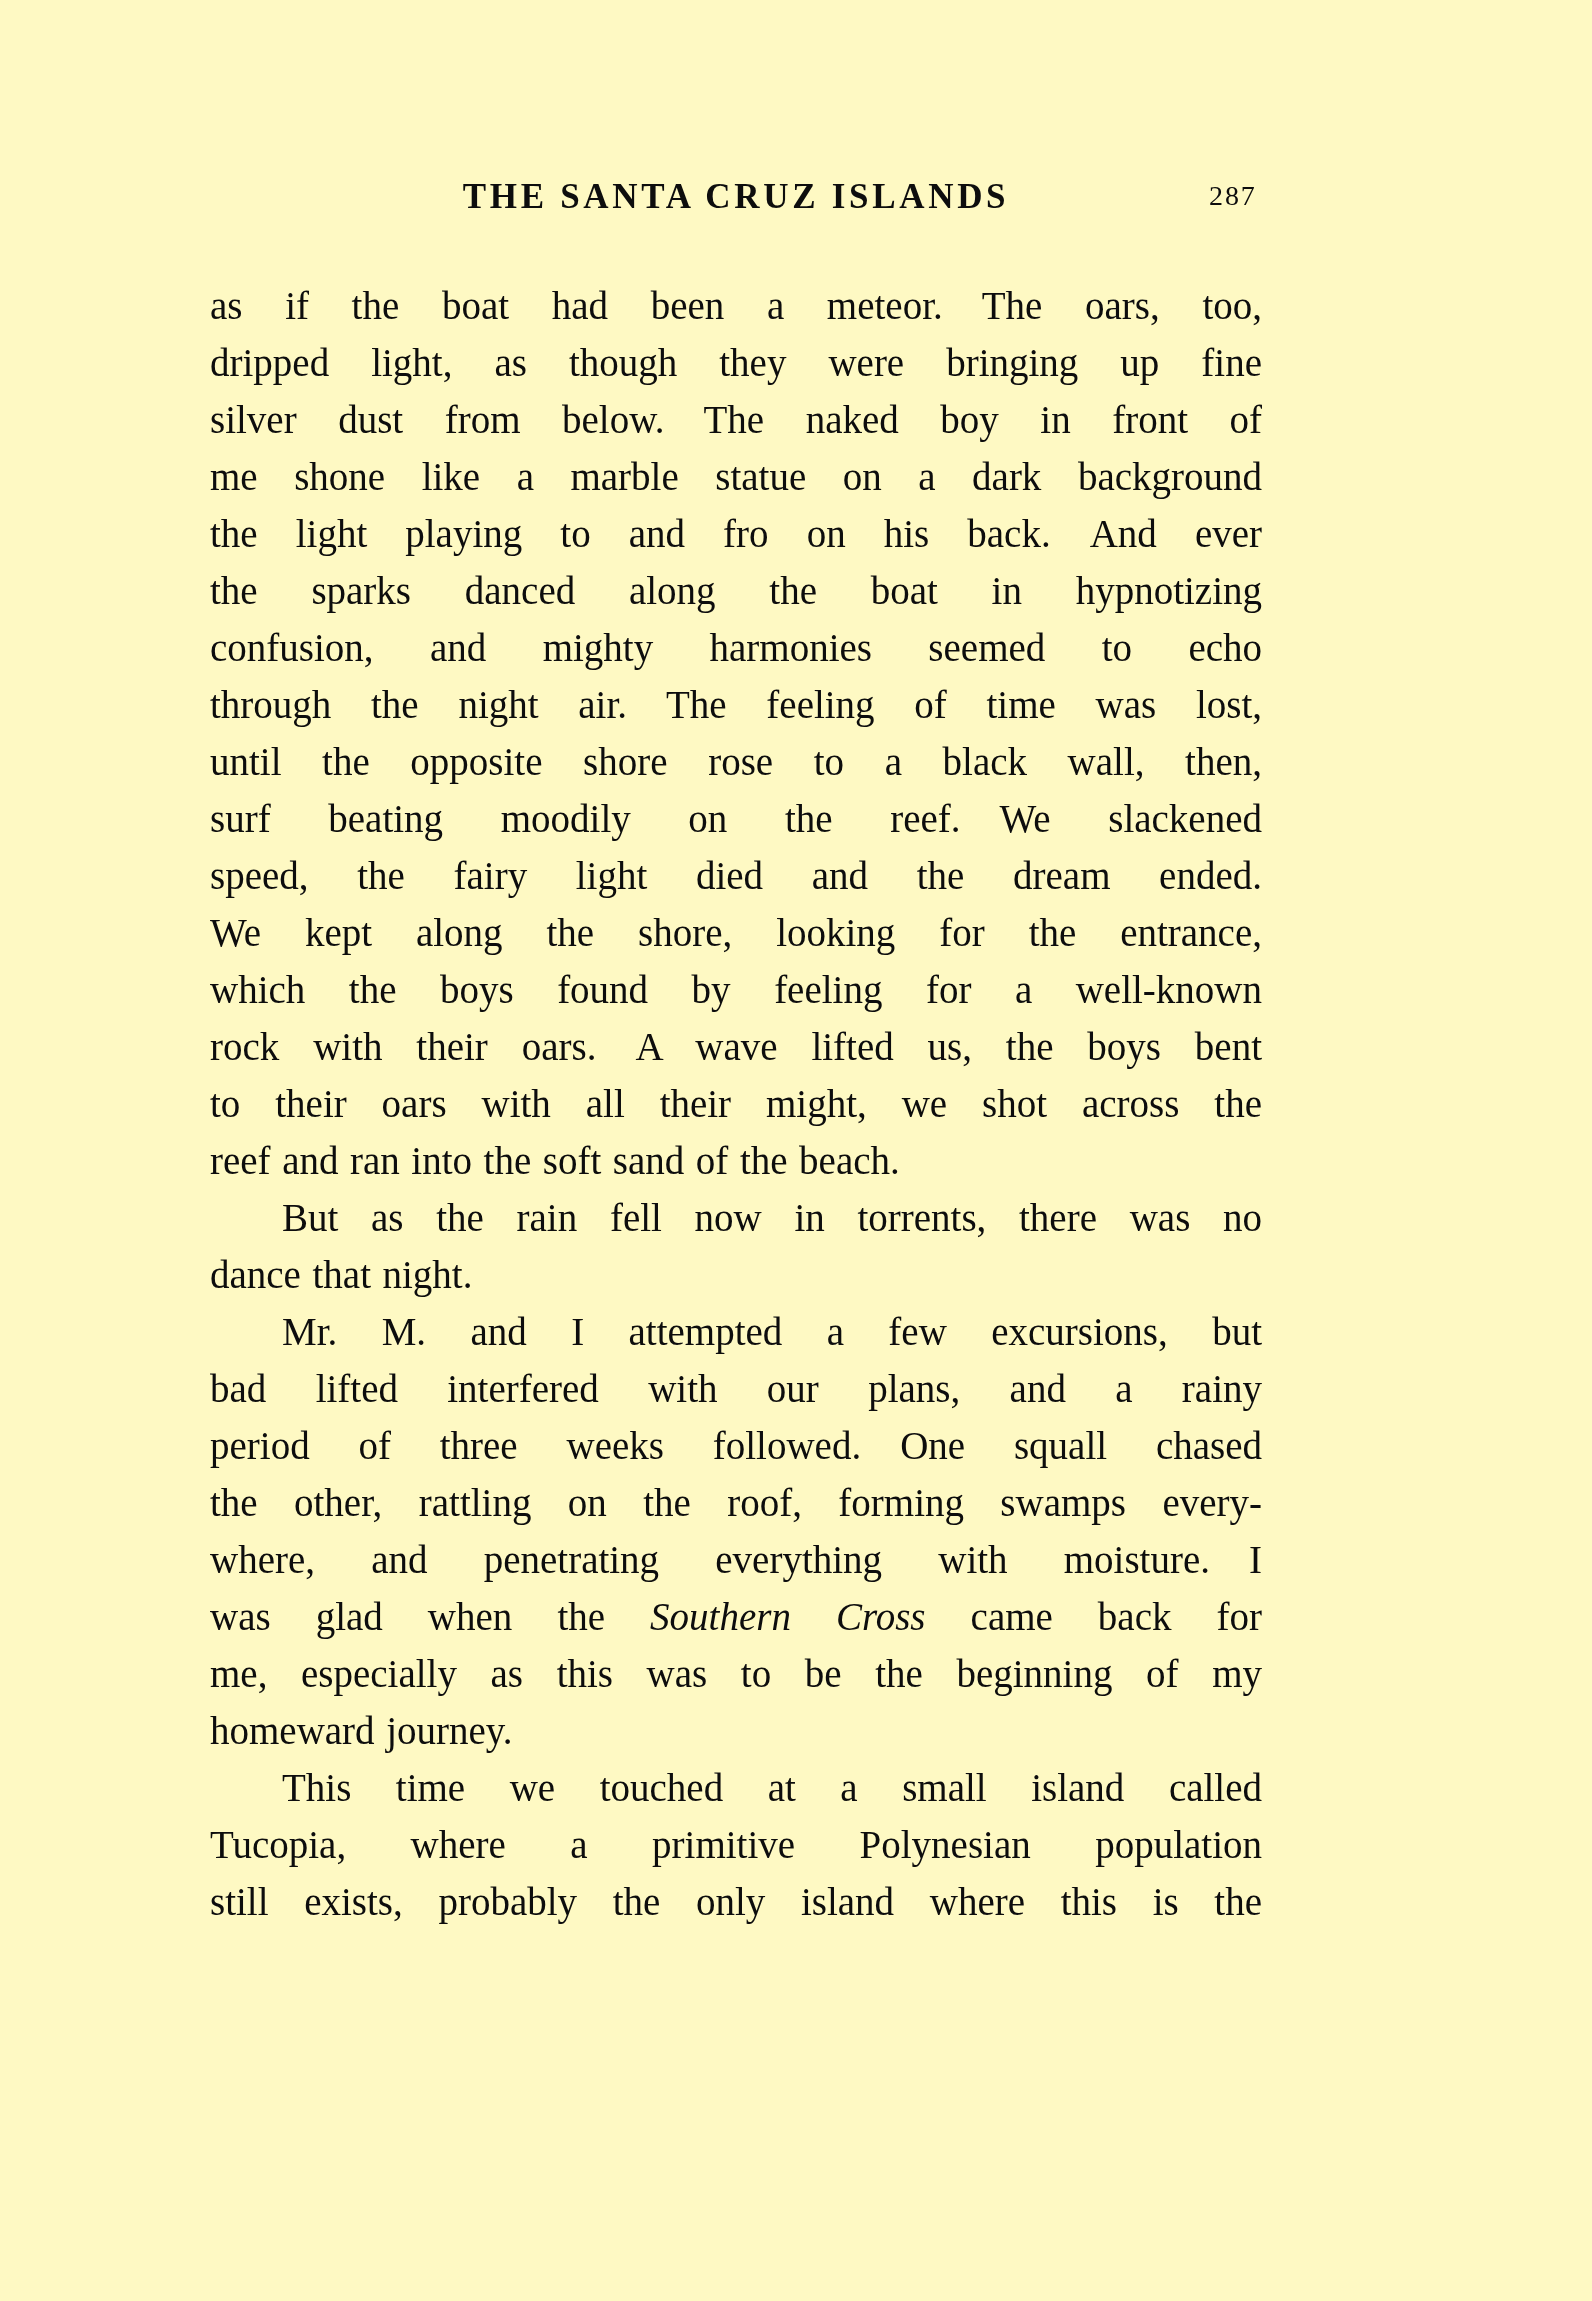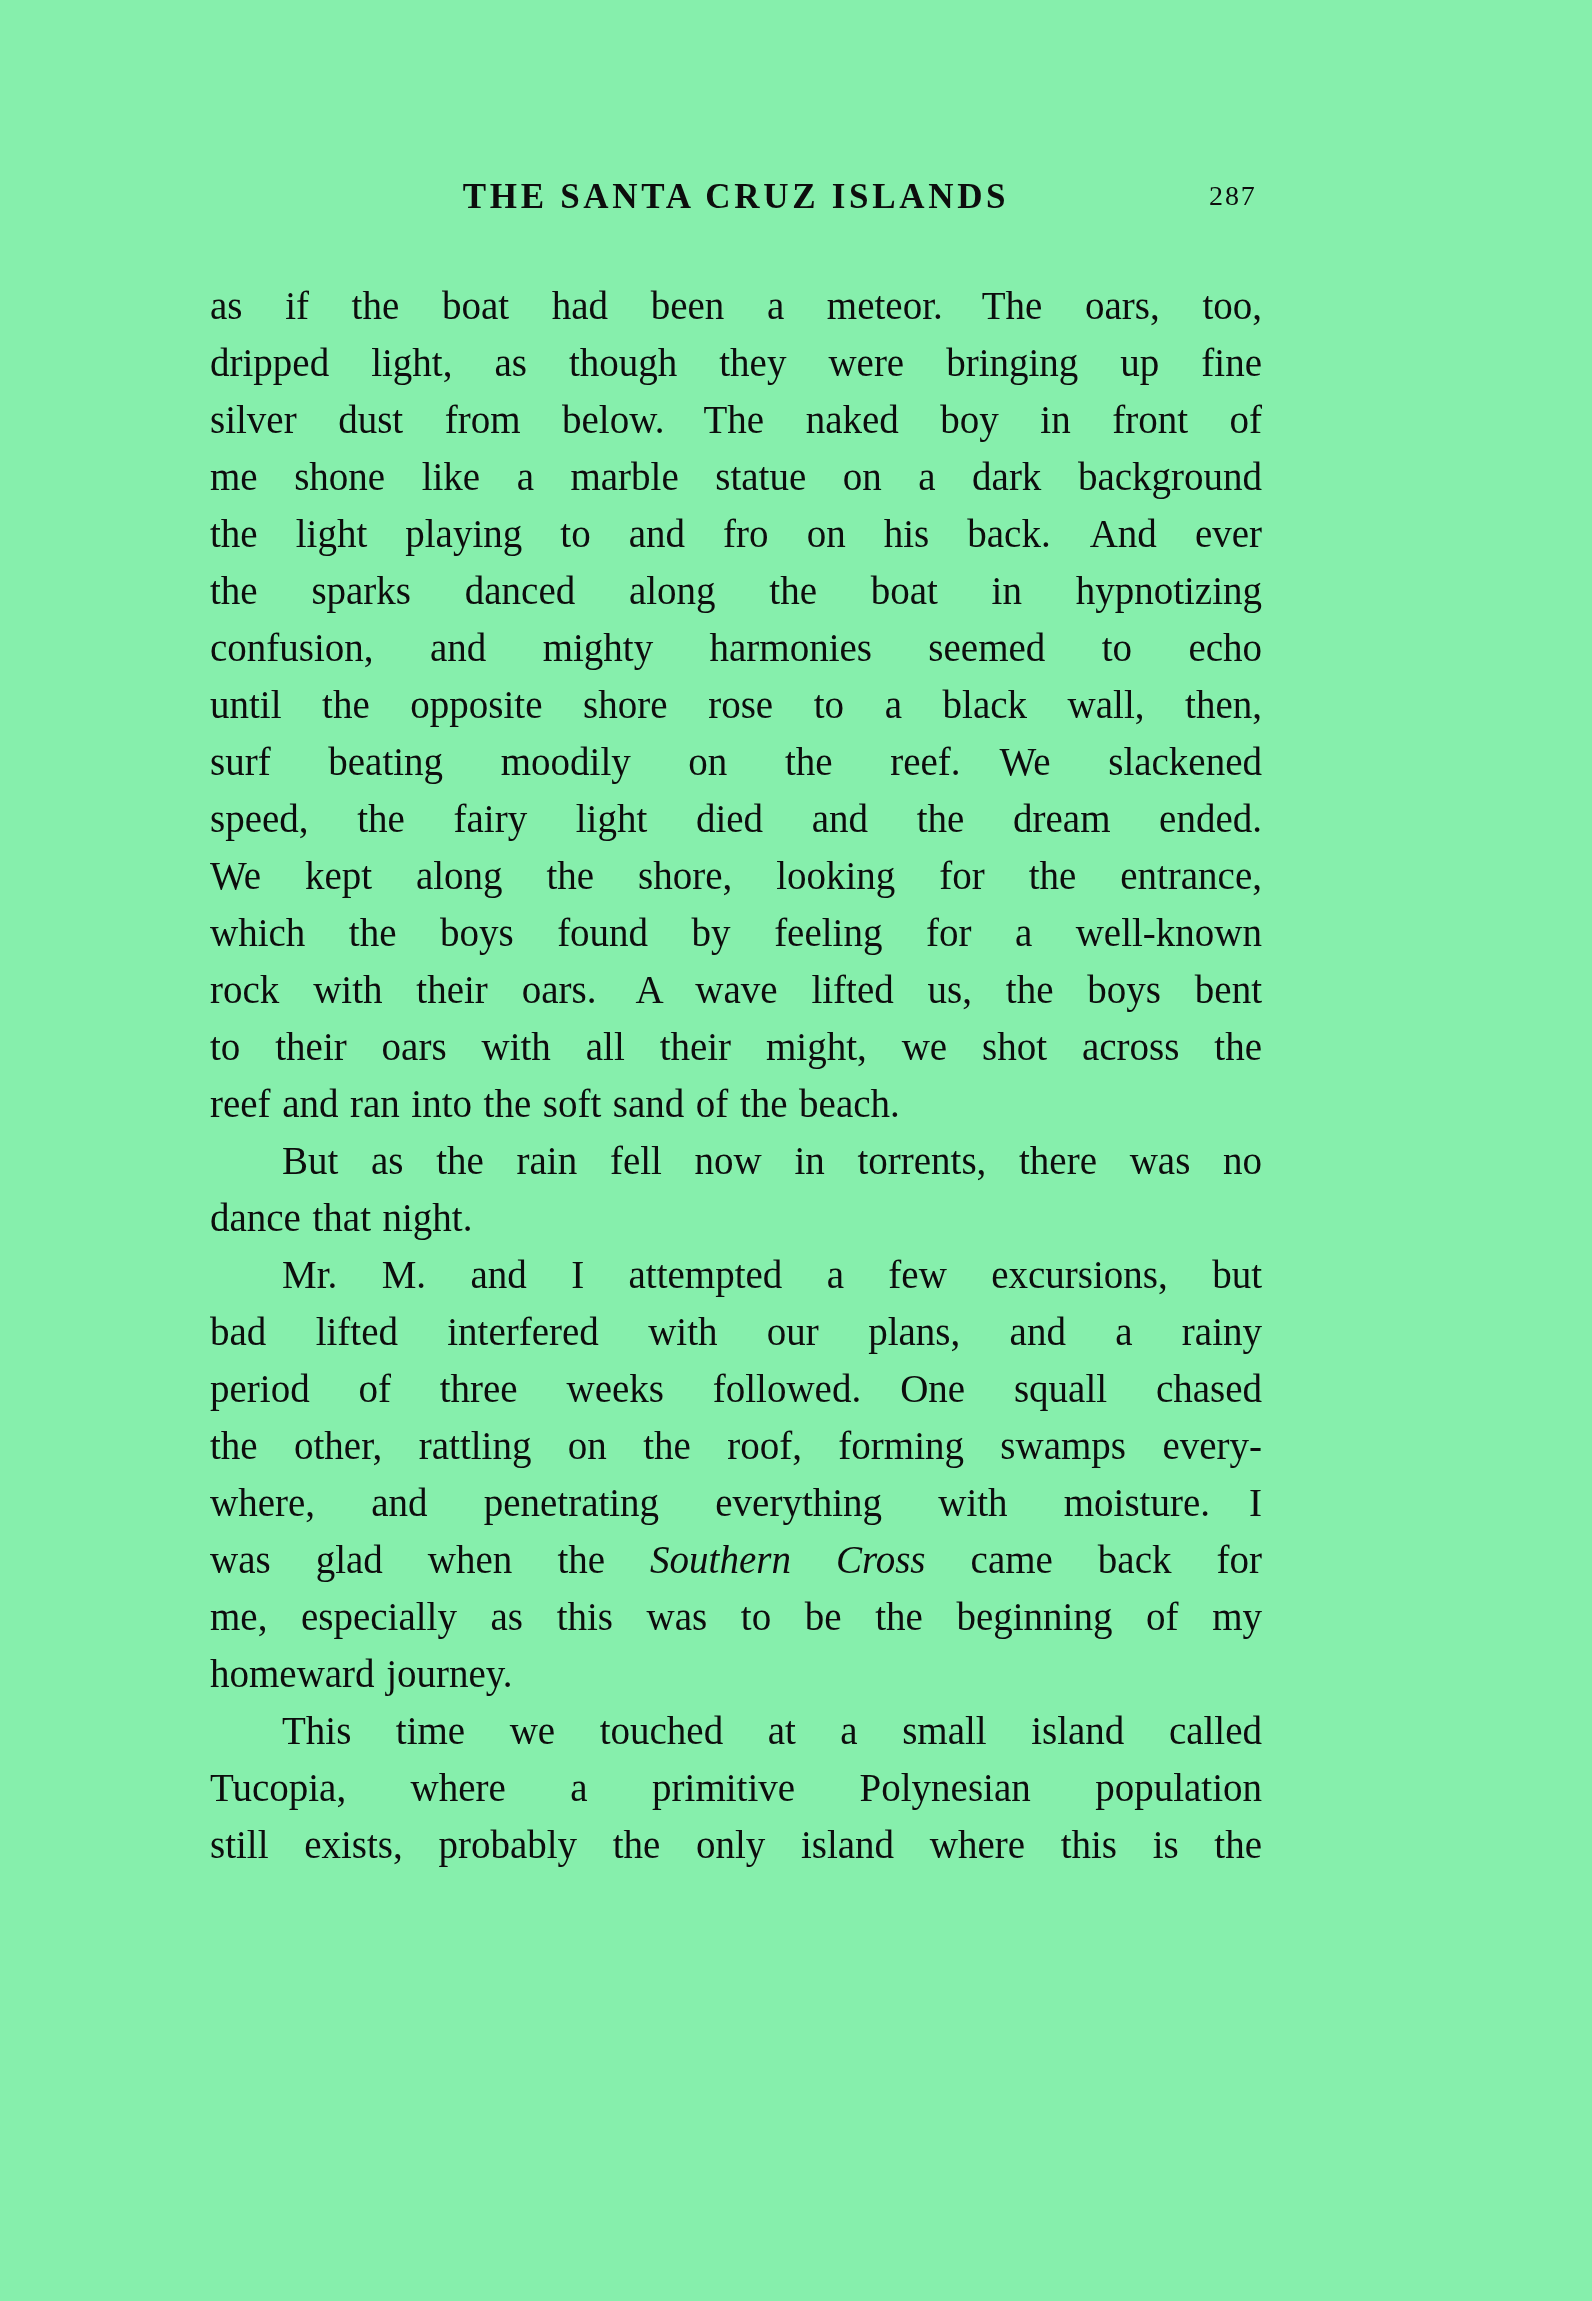--- a/index.html
+++ b/index.html
@@ -57,34 +57,35 @@
   .line.indent {
     text-indent: 72px;
   }
   .italic {
     font-style: italic;
   }
 </style>
 </head>
 <body>
 
-<div class="page" style="background: #86efac; color: rgb(13, 13, 13);">
+<div class="page" style="background: #fef9c3; color: rgb(13, 13, 13);">
   <div class="column">
     <div class="page-header">
       <div class="page-title">THE SANTA CRUZ ISLANDS</div>
       <div class="page-number">287</div>
     </div>
     <div class="page-body">
         <div class="line"><span>as if the boat had been a meteor. The oars, too,</span></div>
         <div class="line"><span>dripped light, as though they were bringing up fine</span></div>
         <div class="line"><span>silver dust from below. The naked boy in front of</span></div>
         <div class="line"><span>me shone like a marble statue on a dark background</span></div>
         <div class="line"><span>the light playing to and fro on his back. And ever</span></div>
         <div class="line"><span>the sparks danced along the boat in hypnotizing</span></div>
         <div class="line"><span>confusion, and mighty harmonies seemed to echo</span></div>
+        <div class="line"><span>through the night air. The feeling of time was lost,</span></div>
         <div class="line"><span>until the opposite shore rose to a black wall, then,</span></div>
         <div class="line"><span>surf beating moodily on the reef. We slackened</span></div>
         <div class="line"><span>speed, the fairy light died and the dream ended.</span></div>
         <div class="line"><span>We kept along the shore, looking for the entrance,</span></div>
         <div class="line"><span>which the boys found by feeling for a well-known</span></div>
         <div class="line"><span>rock with their oars. A wave lifted us, the boys bent</span></div>
         <div class="line"><span>to their oars with all their might, we shot across the</span></div>
         <div class="line last"><span>reef and ran into the soft sand of the beach.</span></div>
         <div class="line indent"><span>But as the rain fell now in torrents, there was no</span></div>
         <div class="line last"><span>dance that night.</span></div>

